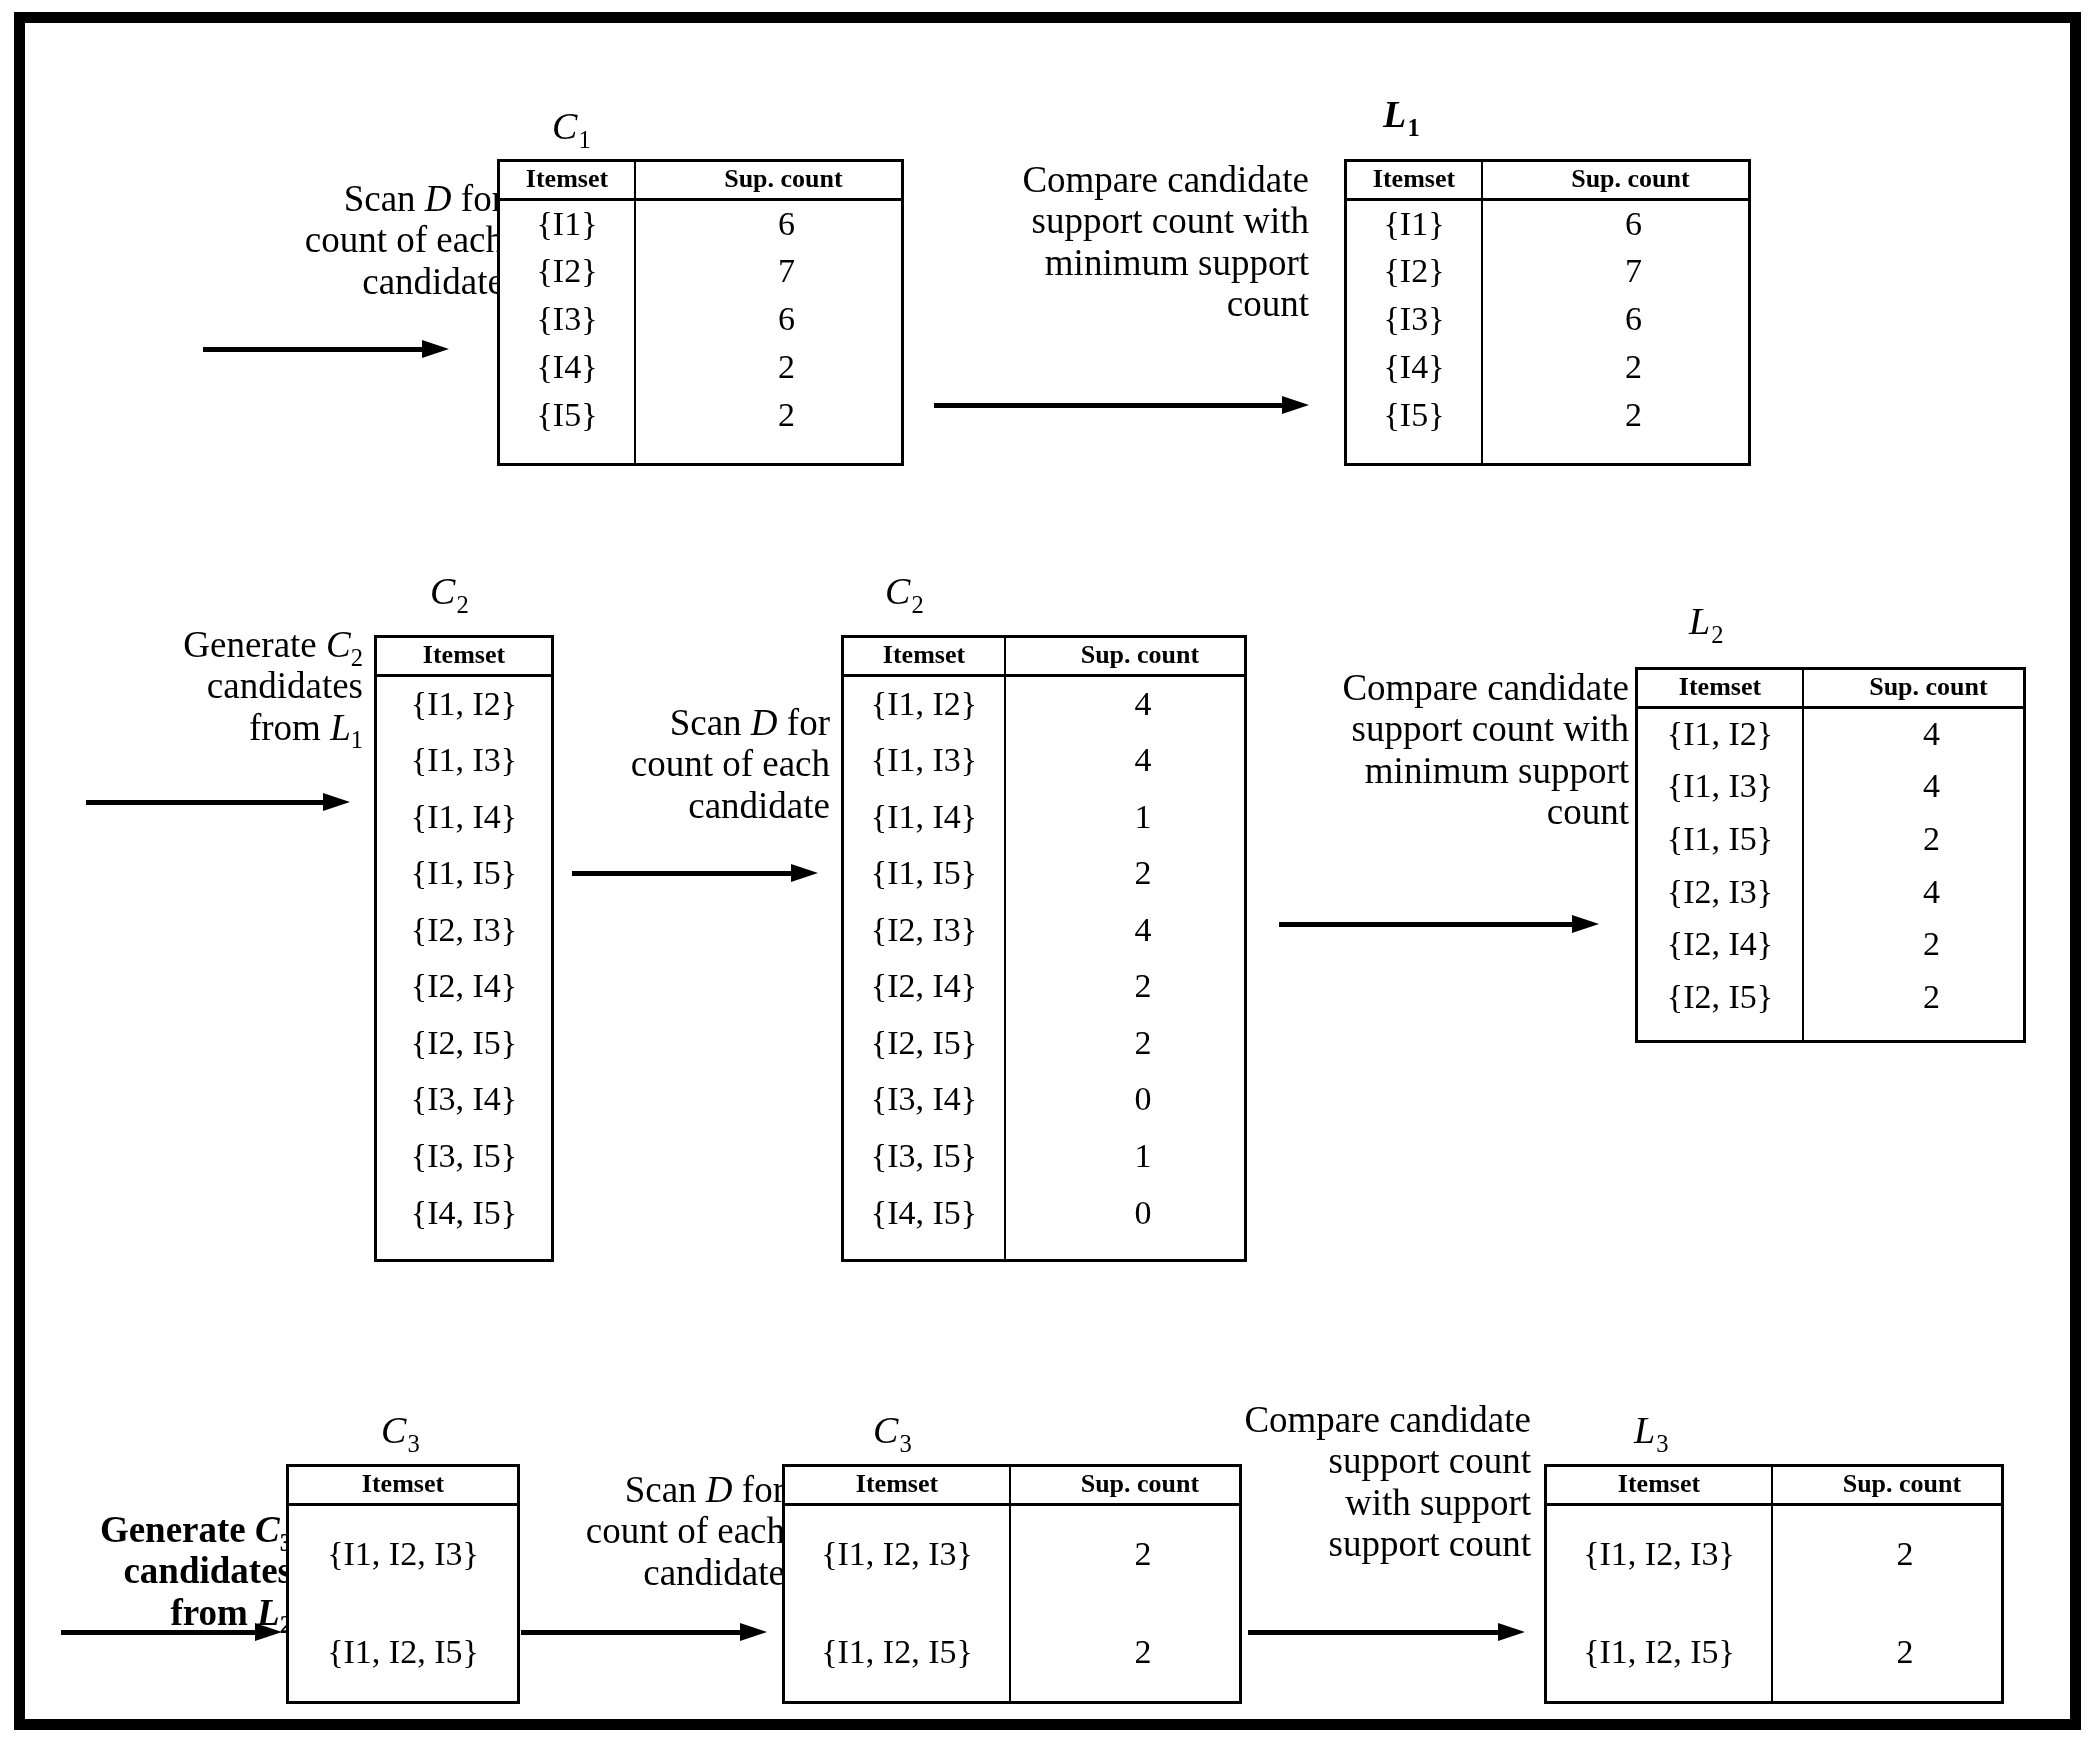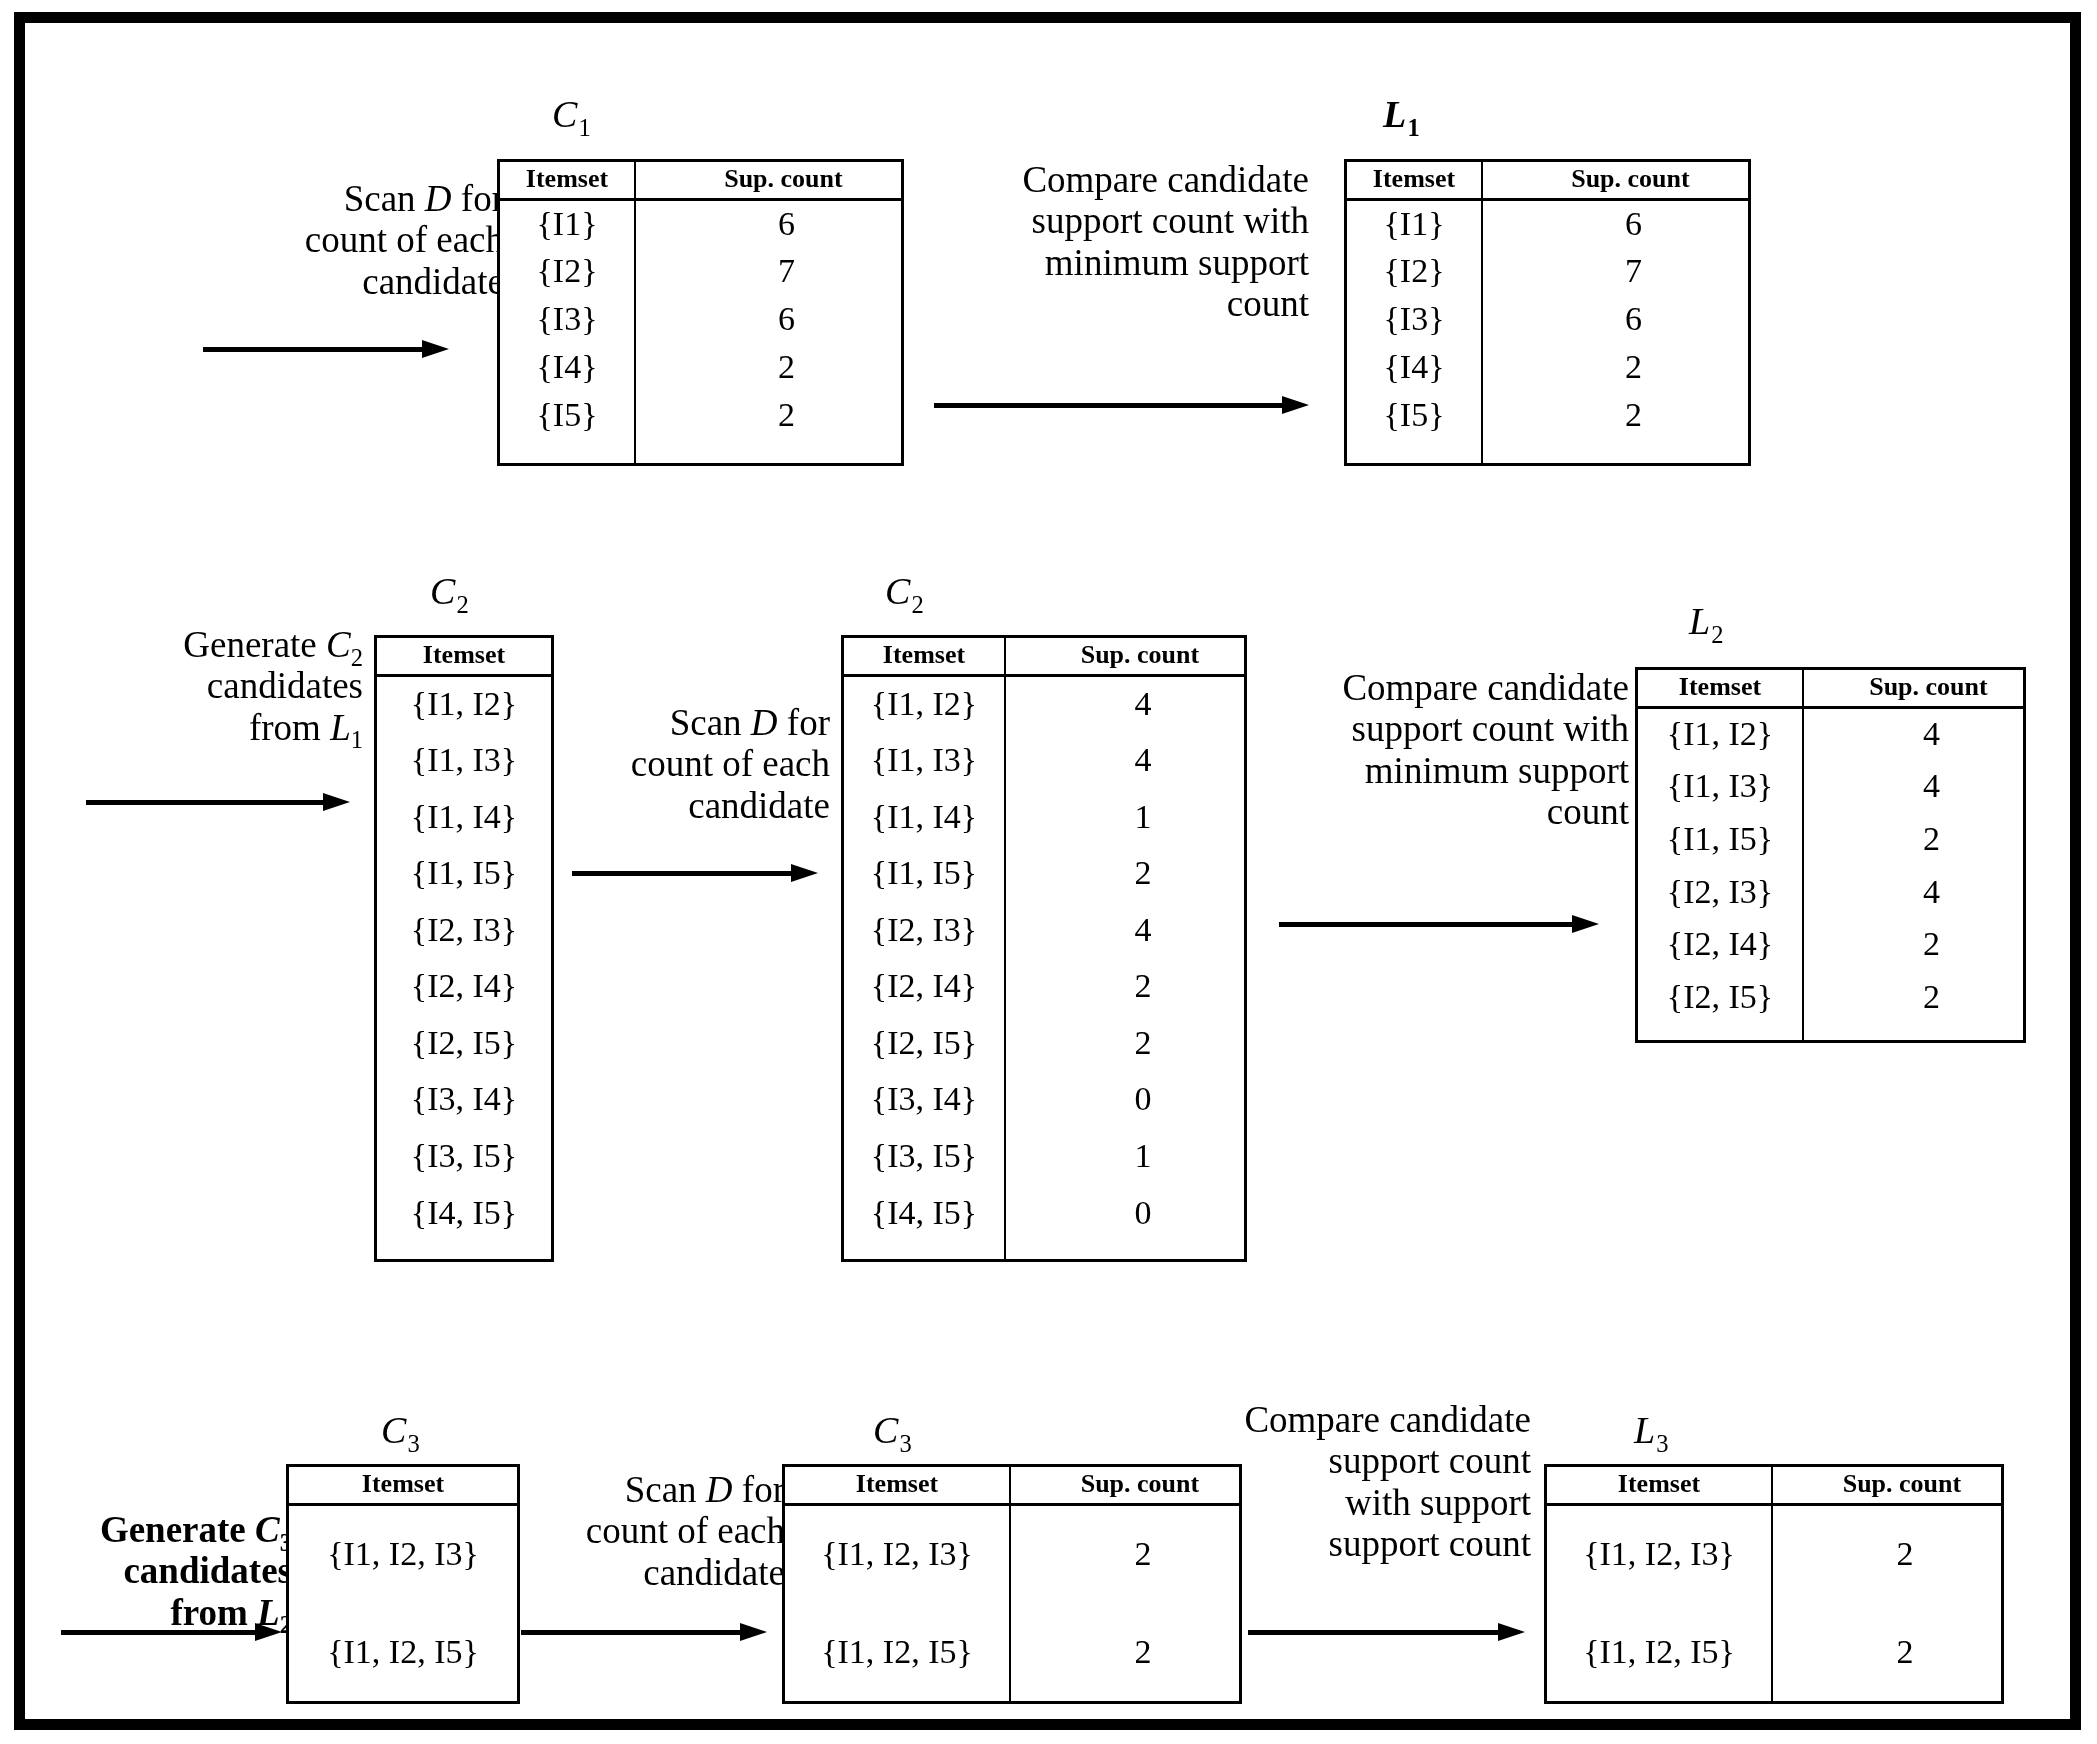--- a/index.html
+++ b/index.html
@@ -133,21 +133,21 @@
     <span>for</span><br>
     <span>count of each</span><br>
     <span>candidate</span>
   </div>
 
   <div class="arrow" style="left:203px; top:340px; width:246px;">
     <div class="shaft" style="width:219px;"></div>
     <div class="head" style="left:219px;"></div>
   </div>
 
-  <div class="tbl-caption" style="left:552px; top:92px;">
+  <div class="tbl-caption" style="left:552px; top:104px;">
     <span>C</span><sub>1</sub>
   </div>
 
   <div class="ds-table" style="left:497px; top:159px; width:407px; height:307px;">
     <table>
       <colgroup>
           <col style="width:135px;">
           <col>
         </colgroup>
       <thead>

